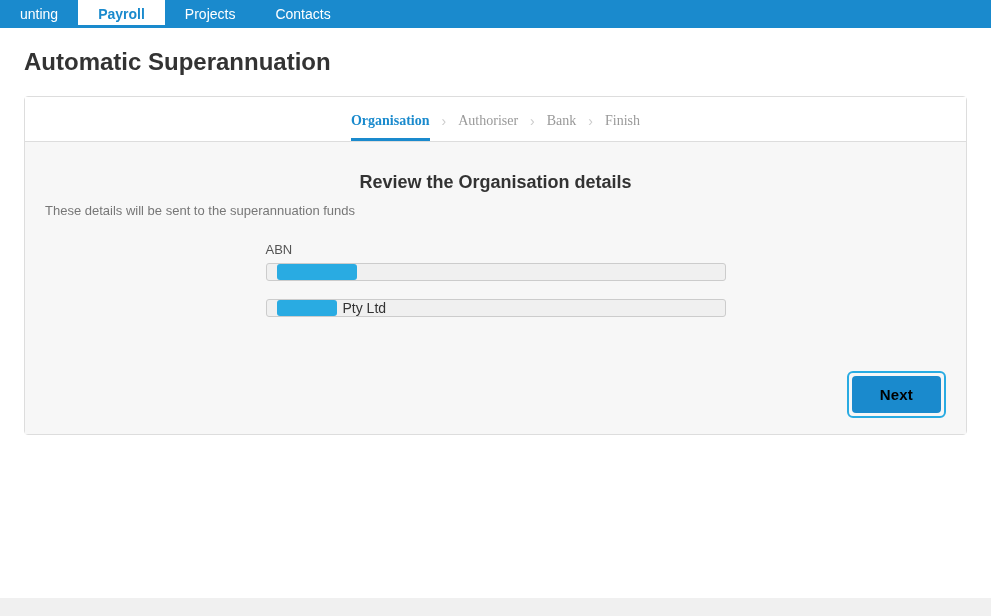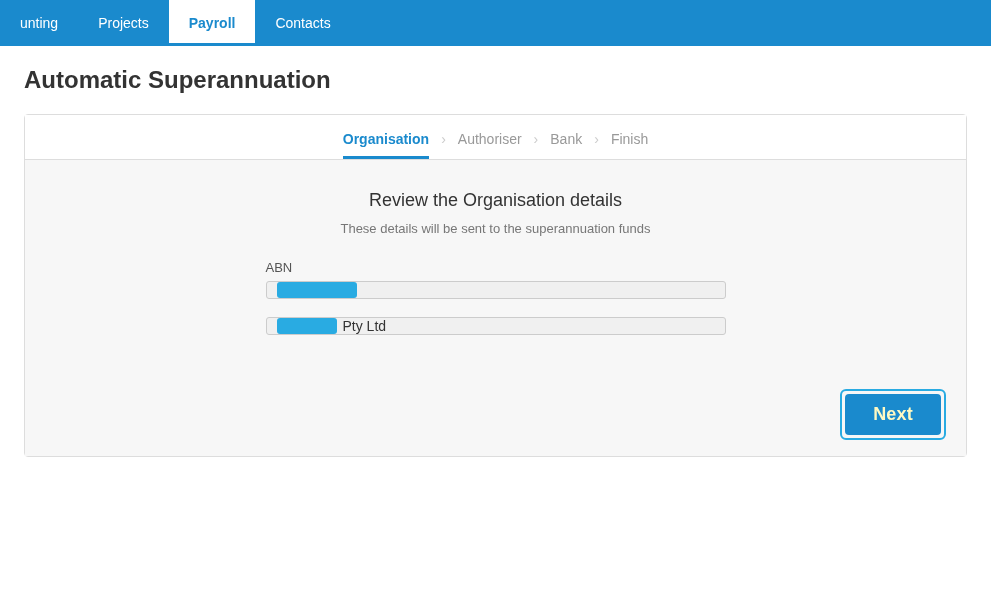--- a/index.html
+++ b/index.html
@@ -1,21 +1,21 @@
 <!DOCTYPE html>
 <html><head>
   <meta charset="utf-8">
   <style>
     * { box-sizing: border-box; margin: 0; padding: 0; }
     body { font-family: Arial, sans-serif; background: #f0f0f0; font-size: 14px; }
 
     
     .top-nav {
       background: #1a8acd;
-      height: 46px;
+      height: 28px;
       display: flex;
       align-items: stretch;
     }
     .nav-item {
       color: #fff;
       padding: 0 20px;
       display: flex;
       align-items: center;
       cursor: pointer;
       font-size: 14px;
@@ -68,20 +68,21 @@
     .step {
       display: flex;
       align-items: center;
     }
     .step-label {
       font-size: 14px;
       color: #999;
       padding-bottom: 12px;
       cursor: pointer;
       position: relative;
+      font-family: Liberation Serif, serif;
     }
     .step-label.active {
       color: #1a8acd;
       border-bottom: 3px solid #1a8acd;
       padding-bottom: 9px;
       font-weight: bold;
     }
     .step-separator {
       color: #ccc;
       font-size: 14px;
@@ -90,26 +91,26 @@
     }
 
     
     .wizard-body {
       padding: 30px 20px 20px;
       background: #f7f7f7;
     }
     .wizard-title {
       text-align: center;
       font-size: 18px;
-      font-weight: normal;
+      font-weight: bold;
       color: #333;
       margin-bottom: 10px;
     }
     .wizard-subtitle {
-      text-align: center;
+      text-align: left;
       color: #777;
       font-size: 13px;
       margin-bottom: 24px;
     }
 
     
     .field-group {
       margin-bottom: 18px;
       width: 460px;
       margin-left: auto;
@@ -151,42 +152,42 @@
       padding: 16px 20px;
       background: #f7f7f7;
     }
     .next-button-wrapper {
       border: 2px solid #29abe2;
       border-radius: 6px;
       padding: 3px;
     }
     .next-button {
       background: #1a8acd;
-      color: #fef9c3;
+      color: #000000;
       border: none;
       border-radius: 4px;
       padding: 10px 28px;
-      font-size: 18px;
+      font-size: 15px;
       font-weight: bold;
       cursor: pointer;
       letter-spacing: 0.2px;
     }
   </style>
 </head>
 <body>
 
 <nav class="top-nav">
   <div class="nav-item">
     <span>unting</span>
   </div>
+  <div class="nav-item active">
+    <span>Payroll</span>
+  </div>
   <div class="nav-item">
     <span>Projects</span>
-  </div>
-  <div class="nav-item active">
-    <span>Payroll</span>
   </div>
   <div class="nav-item">
     <span>Contacts</span>
   </div>
 </nav>
 
 <div class="page-content">
   <h1 class="page-title">Automatic Superannuation</h1>
 
   <div class="wizard-container">

